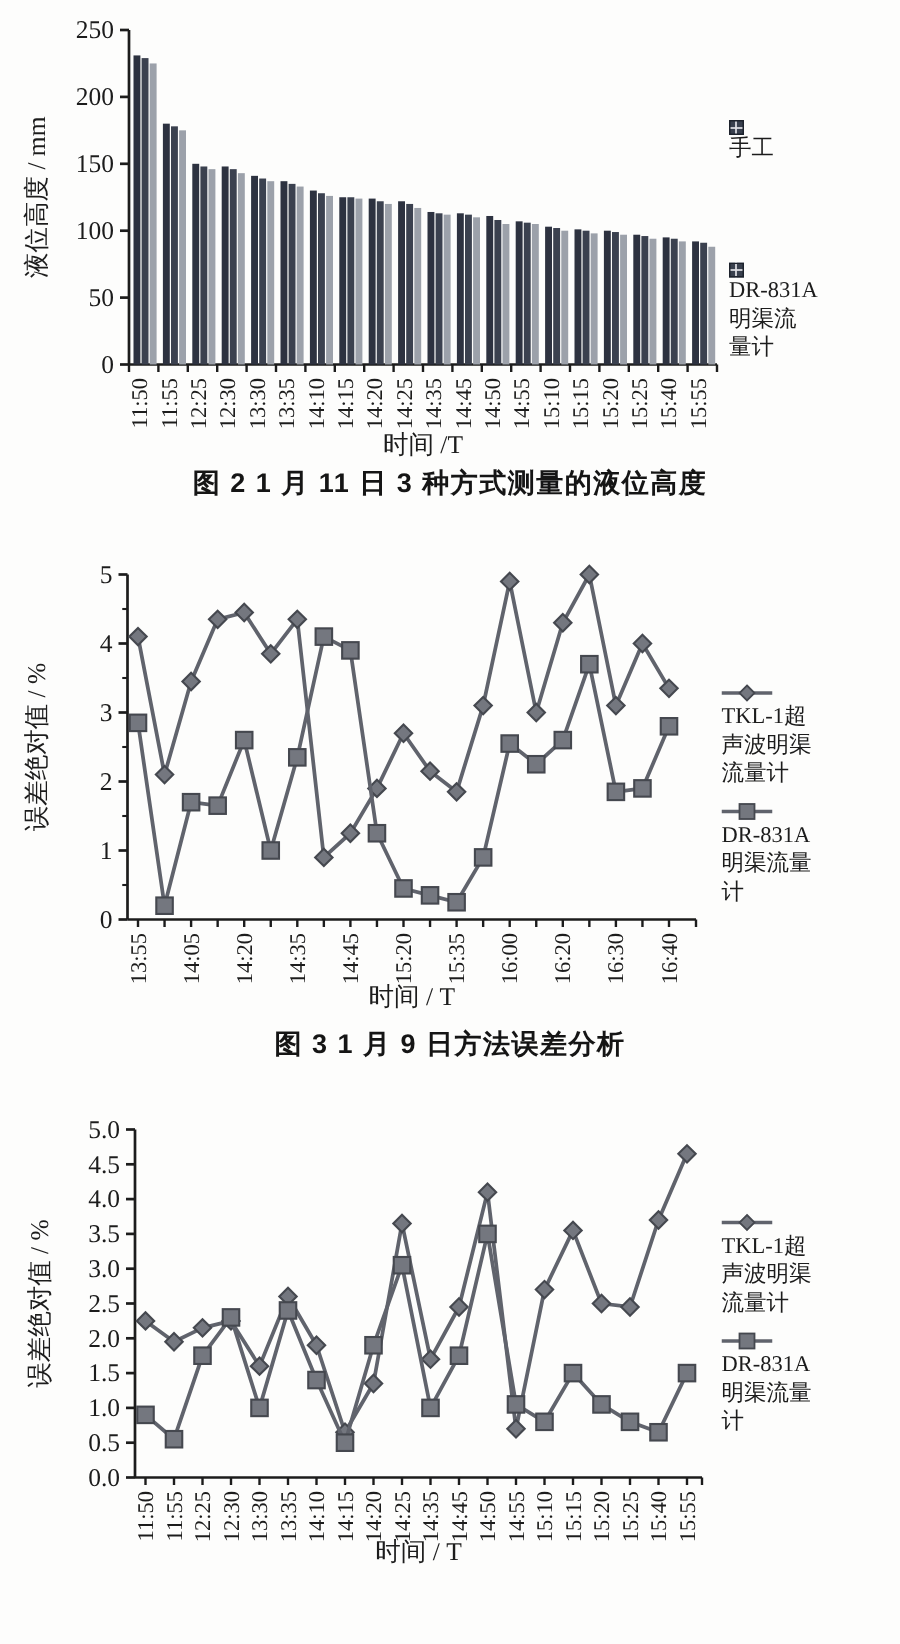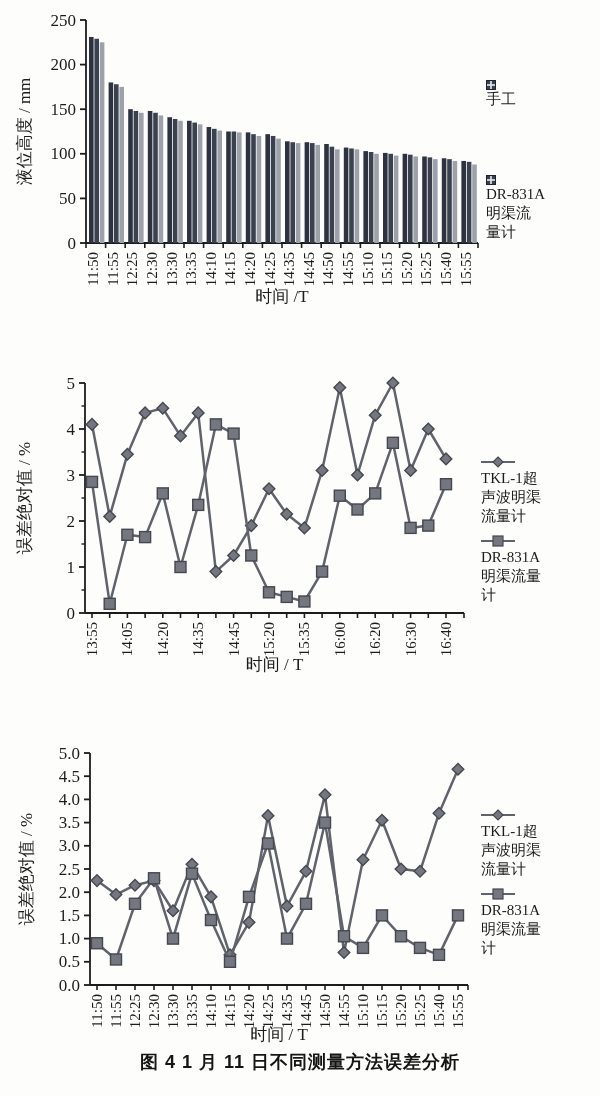--- a/index.html
+++ b/index.html
@@ -360,21 +360,22 @@
       <rect x="319.5" y="817.1" width="11" height="11" fill="#74777f" stroke="#45484f" stroke-width="1.4"></rect>
       <rect x="338.5" y="930.78" width="11" height="11" fill="#74777f" stroke="#45484f" stroke-width="1.4"></rect>
       <rect x="357.5" y="942.38" width="11" height="11" fill="#74777f" stroke="#45484f" stroke-width="1.4"></rect>
       <rect x="376.5" y="909.9" width="11" height="11" fill="#74777f" stroke="#45484f" stroke-width="1.4"></rect>
       <rect x="395.5" y="930.78" width="11" height="11" fill="#74777f" stroke="#45484f" stroke-width="1.4"></rect>
       <rect x="414.5" y="942.38" width="11" height="11" fill="#74777f" stroke="#45484f" stroke-width="1.4"></rect>
       <rect x="433.5" y="949.34" width="11" height="11" fill="#74777f" stroke="#45484f" stroke-width="1.4"></rect>
       <rect x="452.5" y="909.9" width="11" height="11" fill="#74777f" stroke="#45484f" stroke-width="1.4"></rect>
     </svg>
 
-  <div class="caption" style="top:1050px">图 4  1 月 11 日不同测量方法误差分析</div>
+  <div class="caption" style="top:310px">图 2  1 月 11 日 3 种方式测量的液位高度</div>
+  <div class="caption" style="top:684px">图 3  1 月 9 日方法误差分析</div>
 
   <div id="legend0" class="legend" style="left:486px;top:76px;width:112px">
       <div class="lg-row">
         <span class="mk-sq"></span>
         <div class="lg-tx">
           <div>手工</div>
         </div>
       </div>
       <div class="lg-row" style="margin-top: 62px;">
         <span class="mk-sq"></span>

